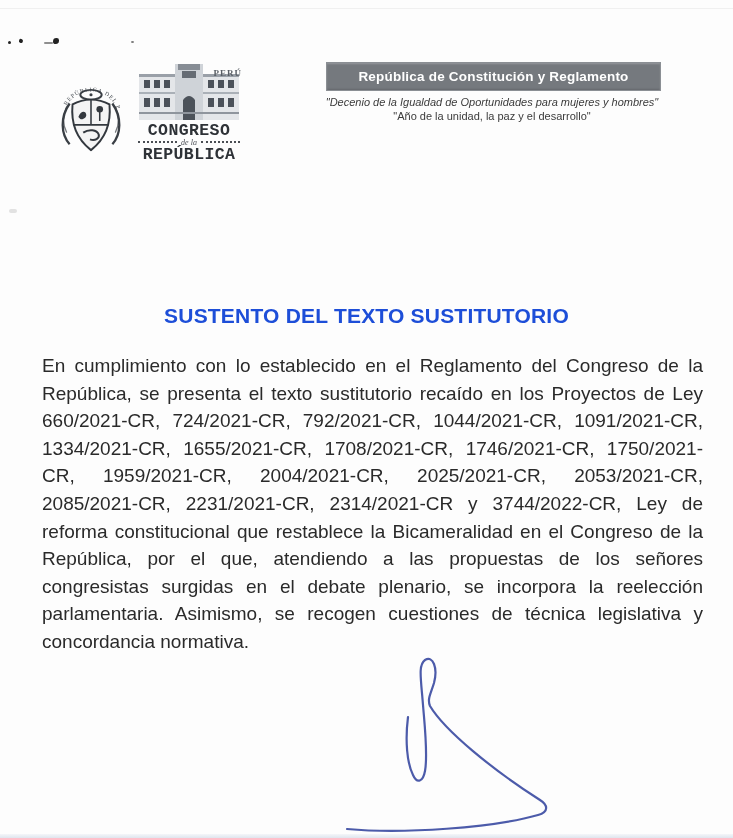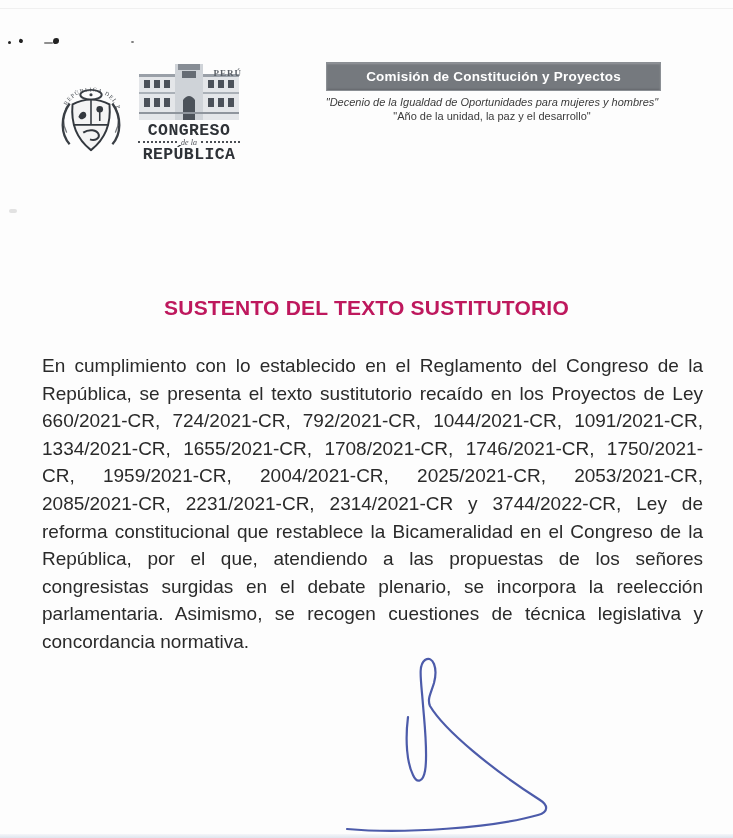--- a/index.html
+++ b/index.html
@@ -48,22 +48,22 @@
   .motto1 { font-style:italic; }
 
   .dictamen {
     position:absolute; left:285px; top:146px; width:421px;
     font-size:13.4px; font-weight:bold; line-height:17.6px;
     text-align:justify; color:#232323;
   }
 
   
   .doc-title {
-    position:absolute; left:0; top:296px; width:100%;
-    text-align:center; font-size:21px; font-weight:bold; color:#be185d; letter-spacing:0.2px;
+    position:absolute; left:0; top:304px; width:100%;
+    text-align:center; font-size:21px; font-weight:bold; color:#1d4ed8; letter-spacing:0.2px;
   }
   .body-paragraph {
     position:absolute; left:42px; top:352px; width:661px;
     font-size:19px; line-height:27.6px; text-align:justify; color:#2a2a2a;
   }
 
   .signature-wrap { position:absolute; left:335px; top:643px; width:260px; height:195px; }
 </style>
 </head>
 <body>
@@ -139,21 +139,21 @@
     <span class="peru-label">PERÚ</span>
     <div class="congress-name">CONGRESO</div>
     <div class="congress-mid">
       <span class="rule"></span>
       <span class="de-la">de la</span>
       <span class="rule"></span>
     </div>
     <div class="congress-name">REPÚBLICA</div>
   </div>
 
-  <div class="committee-banner">Comisión de Constitución y Proyectos</div>
+  <div class="committee-banner">República de Constitución y Reglamento</div>
 
   <div class="mottos">
     <div class="motto1">"Decenio de la Igualdad de Oportunidades para mujeres y hombres"</div>
     <div class="motto2">"Año de la unidad, la paz y el desarrollo"</div>
   </div>
 
 
   <div class="doc-title">SUSTENTO DEL TEXTO SUSTITUTORIO</div>
 
   <div class="body-paragraph">En cumplimiento con lo establecido en el Reglamento del Congreso de la República, se presenta el texto sustitutorio recaído en los Proyectos de Ley 660/2021-CR, 724/2021-CR, 792/2021-CR, 1044/2021-CR, 1091/2021-CR, 1334/2021-CR, 1655/2021-CR, 1708/2021-CR, 1746/2021-CR, 1750/2021-CR, 1959/2021-CR, 2004/2021-CR, 2025/2021-CR, 2053/2021-CR, 2085/2021-CR, 2231/2021-CR, 2314/2021-CR y 3744/2022-CR, Ley de reforma constitucional que restablece la Bicameralidad en el Congreso de la República, por el que, atendiendo a las propuestas de los señores congresistas surgidas en el debate plenario, se incorpora la reelección parlamentaria. Asimismo, se recogen cuestiones de técnica legislativa y concordancia normativa.</div>

